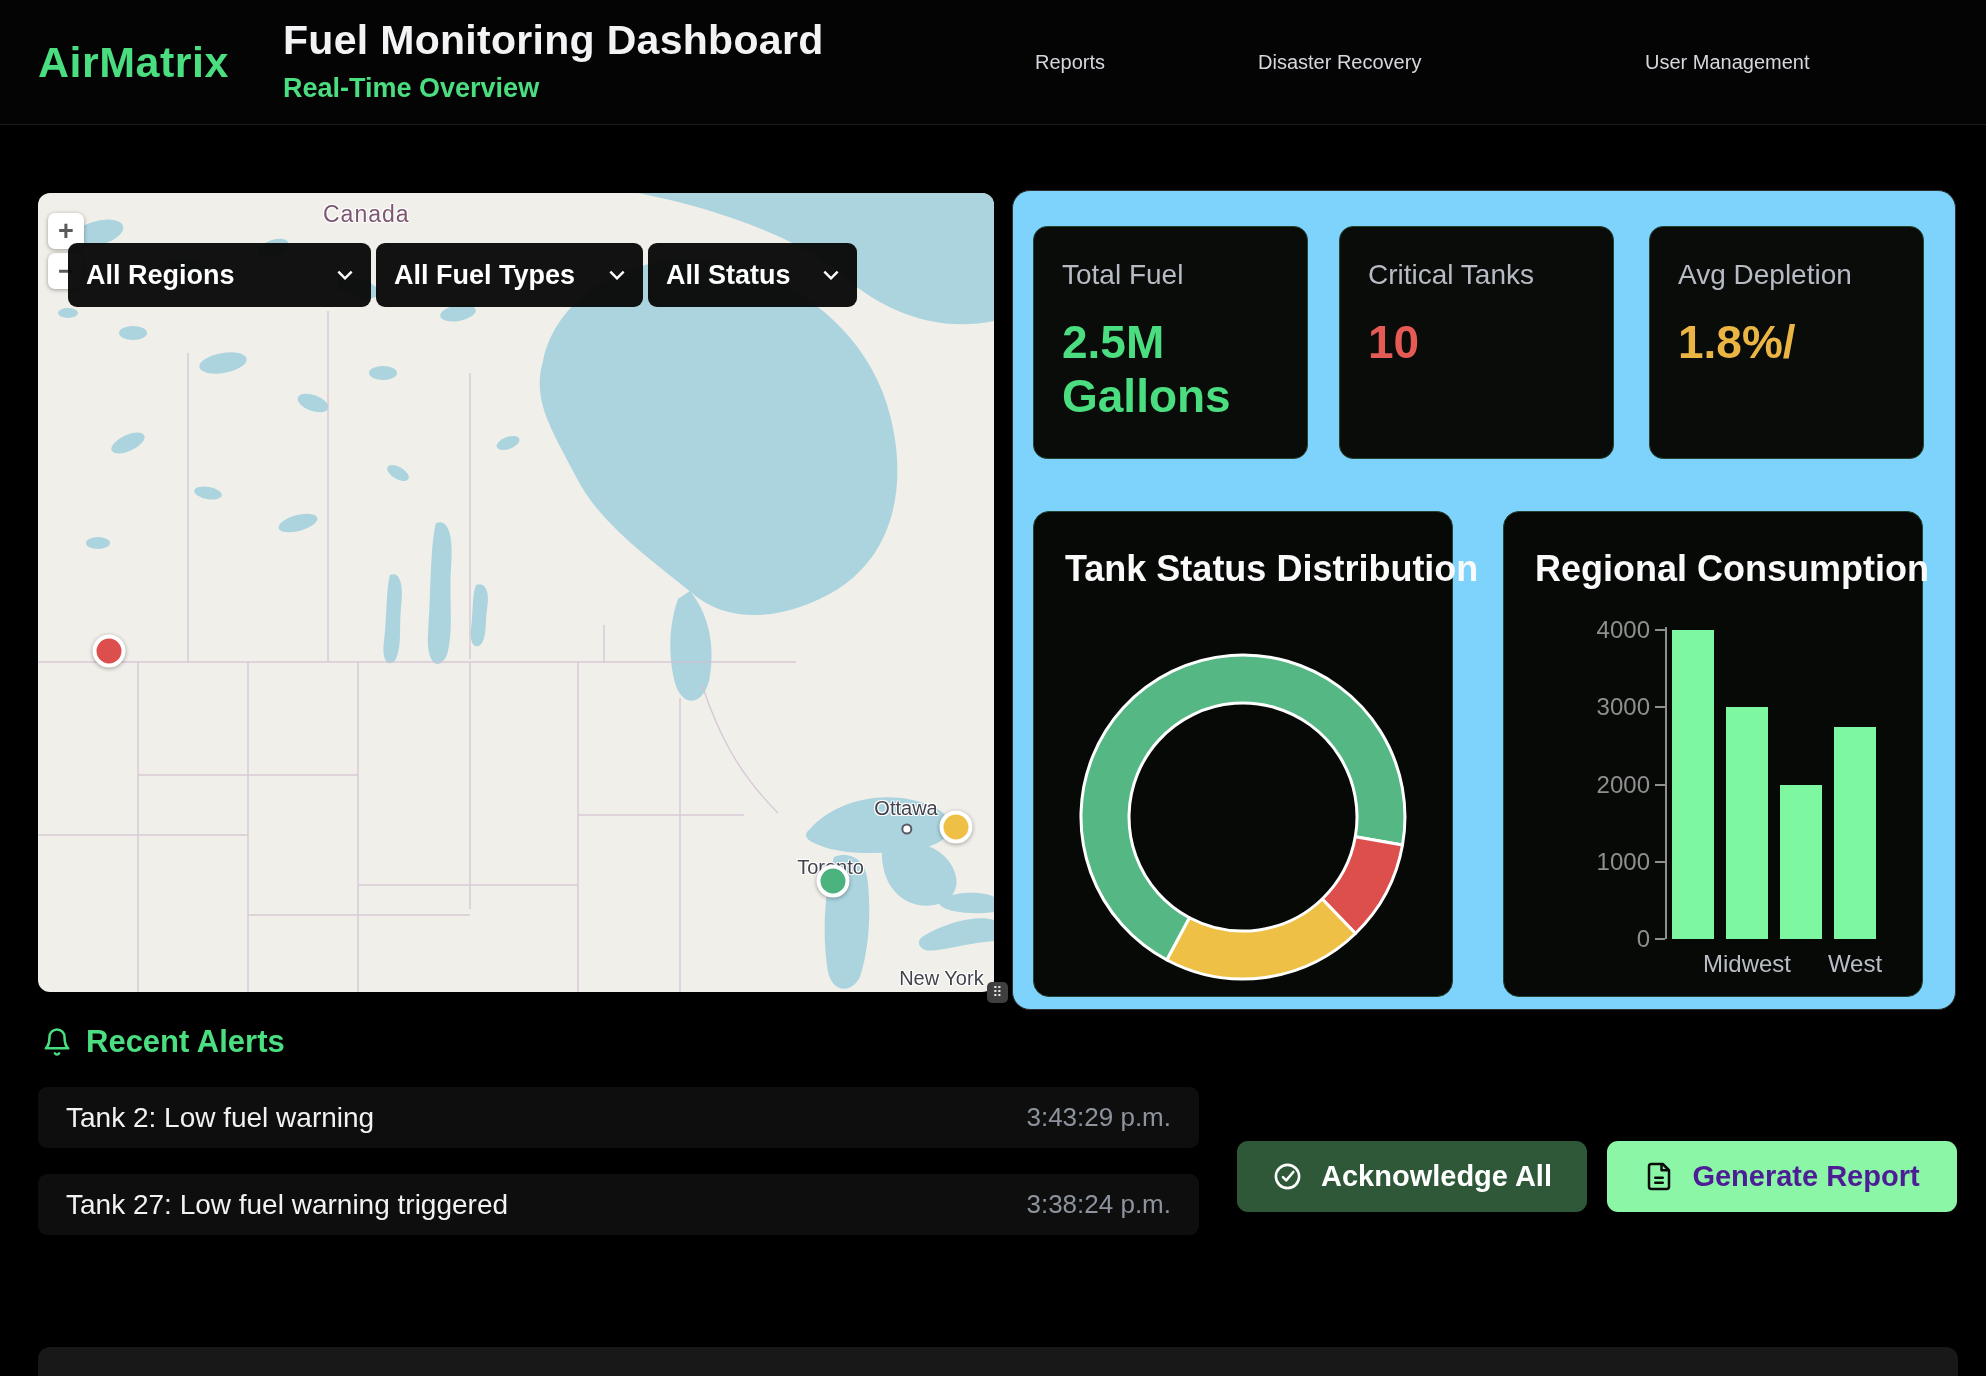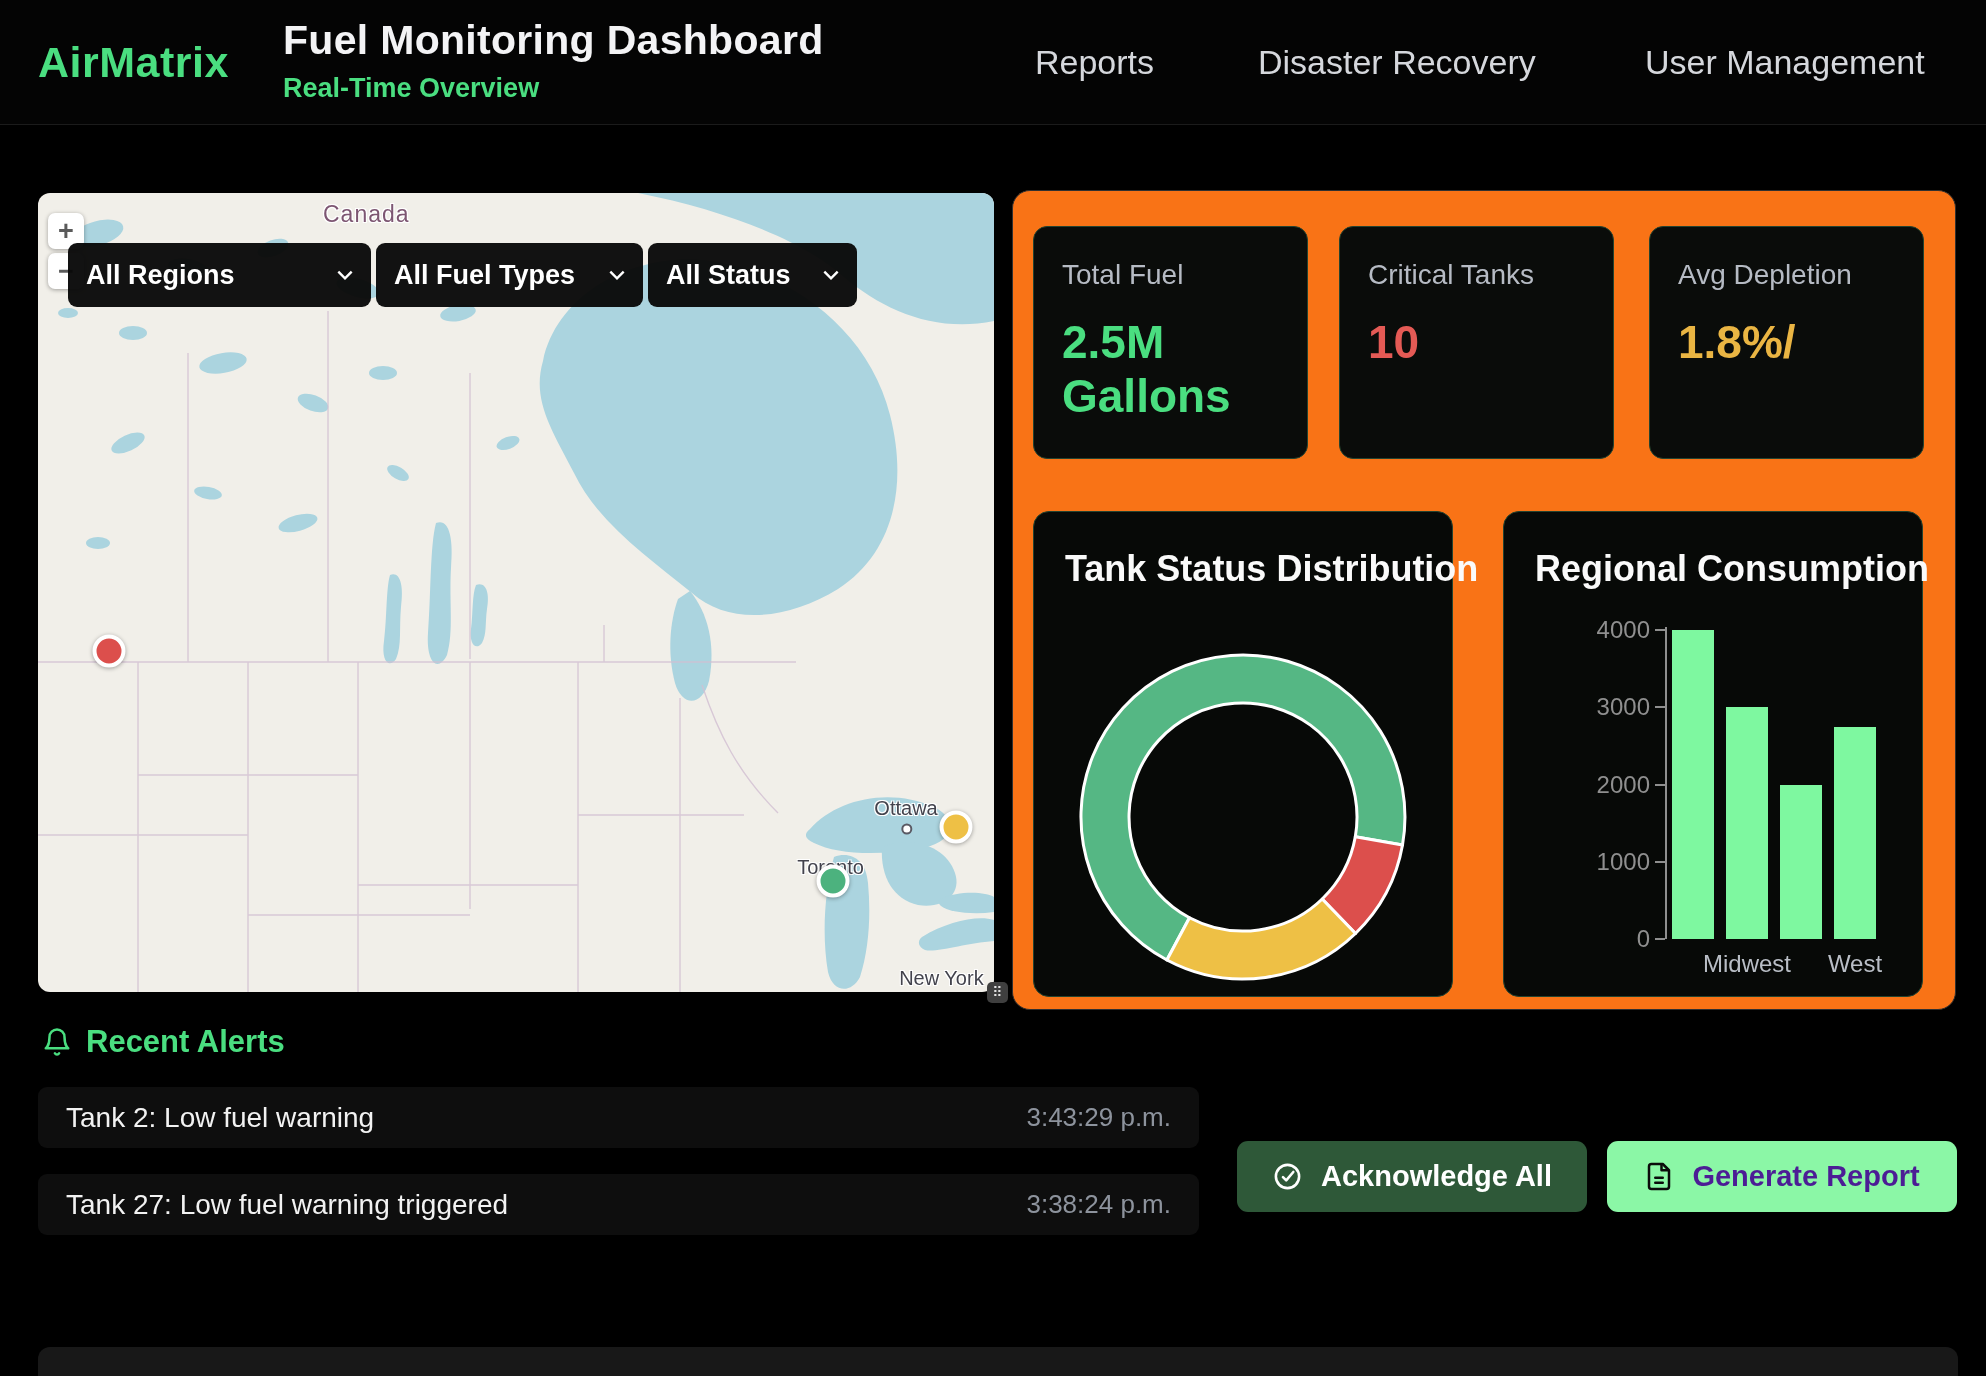--- a/index.html
+++ b/index.html
@@ -5,21 +5,21 @@
   html,body{margin:0;padding:0;background:#000;}
   .stage{position:relative;width:1986px;height:1376px;background:#000;overflow:hidden;
          font-family:"Liberation Sans","DejaVu Sans",sans-serif;-webkit-font-smoothing:antialiased;}
 
   
   .header{position:absolute;left:0;top:0;width:1986px;height:124px;background:#040404;border-bottom:1px solid #1b1b1b;}
   .brand{position:absolute;left:38px;top:50%;transform:translateY(-50%);font-size:43px;font-weight:bold;color:#4ade80;letter-spacing:.5px;}
   .title-block{position:absolute;left:283px;top:17px;}
   .page-title{font-size:41px;font-weight:bold;color:#f3f3f5;letter-spacing:.3px;}
   .page-subtitle{margin-top:9px;font-size:27px;font-weight:bold;color:#4ade80;}
-  .nav-item{position:absolute;top:50%;transform:translateY(-50%);font-size:34px;color:#d5d7dc;cursor:pointer;}
+  .nav-item{position:absolute;top:50%;transform:translateY(-50%);font-size:20px;color:#d5d7dc;cursor:pointer;}
   .nav-reports{left:1035px;} .nav-dr{left:1258px;} .nav-um{left:1645px;}
 
   
   .map-panel{position:absolute;left:38px;top:193px;width:956px;height:799px;border-radius:12px;background:#f1efe9;overflow:hidden;}
   .map-svg{position:absolute;left:0;top:0;}
   .country-label{position:absolute;left:285px;top:8px;font-size:23px;color:#7d5672;letter-spacing:1px;
       text-shadow:-1px -1px 0 #fff,1px -1px 0 #fff,-1px 1px 0 #fff,1px 1px 0 #fff;}
   .zoom-btn{position:absolute;left:10px;width:36px;height:36px;background:#fff;border-radius:7px;z-index:1;
       display:flex;align-items:center;justify-content:center;font-size:27px;font-weight:bold;color:#5a5a5a;
       box-shadow:0 1px 4px rgba(0,0,0,.35);cursor:pointer;}
@@ -34,21 +34,21 @@
   .map-marker{position:absolute;width:25px;height:25px;border:4px solid #fff;border-radius:50%;
       transform:translate(-50%,-50%);box-shadow:0 1px 4px rgba(0,0,0,.35);z-index:3;cursor:pointer;}
   .map-city{position:absolute;transform:translate(-50%,-50%);font-size:20px;color:#43434d;white-space:nowrap;z-index:2;
       text-shadow:-1px -1px 0 #fff,1px -1px 0 #fff,-1px 1px 0 #fff,1px 1px 0 #fff;}
   .map-city.has-dot::after{content:"";position:absolute;left:42%;top:27px;width:7px;height:7px;border:2px solid #5a5a64;
       border-radius:50%;background:#fff;}
   .resize-handle{position:absolute;left:987px;top:982px;width:21px;height:21px;background:#3f3f3f;border-radius:5px;
       color:#e3e3e3;font-size:14px;line-height:21px;text-align:center;cursor:pointer;z-index:5;}
 
   
-  .right-panel{position:absolute;left:1012px;top:190px;width:944px;height:820px;border:1px solid #303030;border-radius:18px;background:#f97316;box-sizing:border-box;}
+  .right-panel{position:absolute;left:1012px;top:190px;width:944px;height:820px;border:1px solid #303030;border-radius:18px;background:#7dd3fc;box-sizing:border-box;}
   .stat-card{position:absolute;top:35px;width:275px;height:233px;background:#0a0c0a;border:1px solid #24432f;border-radius:14px;box-sizing:border-box;padding:32px 28px;}
   .stat-1{left:20px;} .stat-2{left:326px;} .stat-3{left:636px;}
   .stat-label{font-size:28px;color:#b6bbc4;}
   .stat-value{margin-top:24px;font-size:46px;font-weight:bold;line-height:1.18;}
   .chart-card{position:absolute;top:320px;width:420px;height:486px;background:#070907;border:1px solid #24432f;border-radius:16px;box-sizing:border-box;}
   .tank-card{left:20px;} .regional-card{left:490px;}
   .chart-title{position:absolute;left:31px;top:36px;font-size:36px;font-weight:bold;color:#fafafa;white-space:nowrap;}
   .donut-svg{position:absolute;left:34px;top:130px;}
 
   

